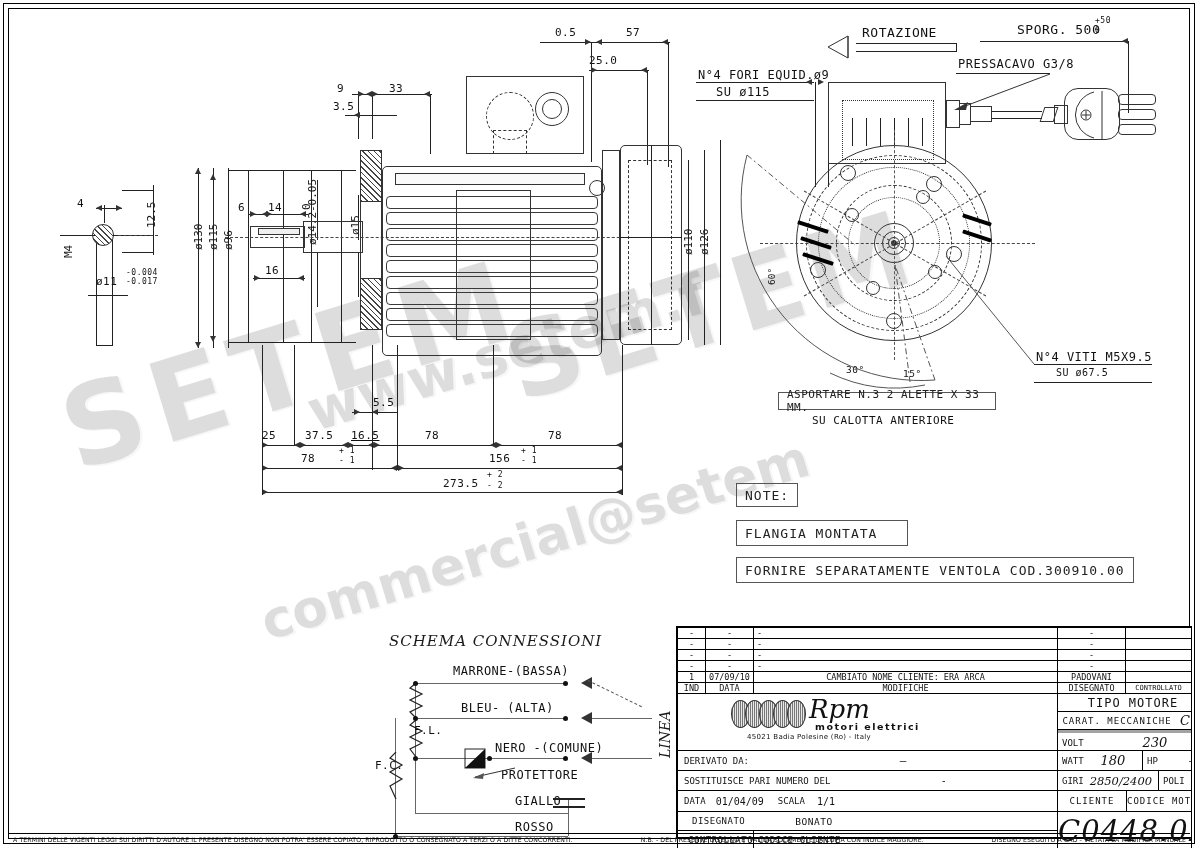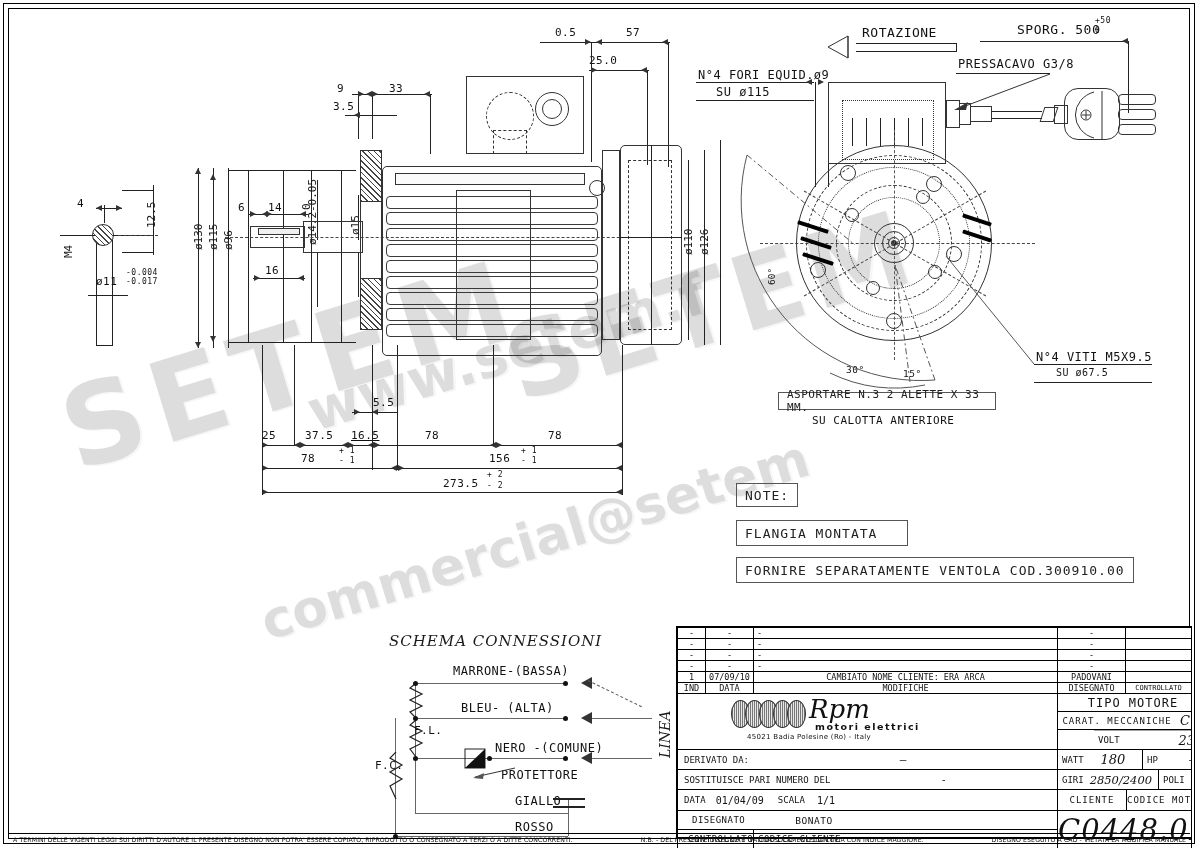--- a/index.html
+++ b/index.html
@@ -564,21 +564,21 @@
               </div>
               <div style="flex:1;display:flex;align-items:center;padding-left:4px;">
                 <span class="ital">CUSCINETTI  x  A.T.  W.T.</span>
               </div>
 
             </div>
           </td>
         </tr>
         <tr>
           <td colspan="2" style="padding:0;height:19px">
-            <div style="display:flex;height:100%;border-top:1px solid #a3a3a3;margin-left:36px;">
+            <div style="display:flex;height:100%;border-top:5px solid #a3a3a3;">
               <div style="flex:0 0 168px;display:flex;align-items:center;border-right:1px solid #000;">
                 <span style="font-size:9px;padding-left:4px;">VOLT</span>
                 <span class="ital" style="flex:1;text-align:center;">230</span>
               </div>
 
             </div>
           </td>
         </tr>
 
         <tr>

